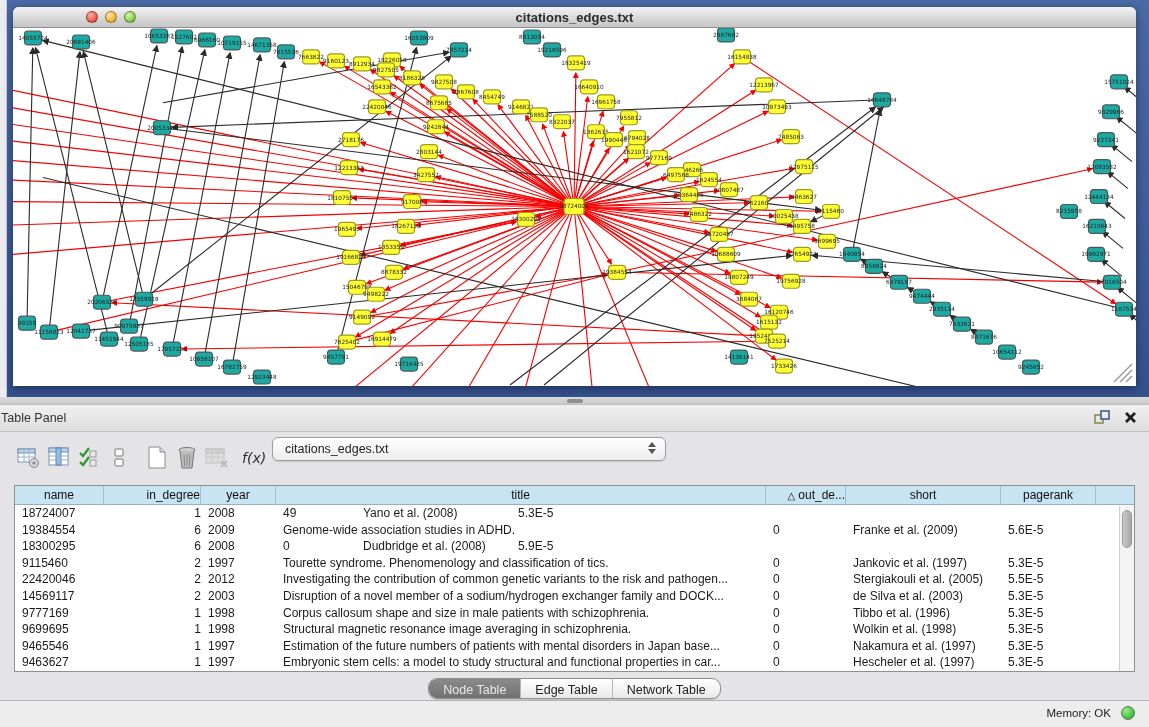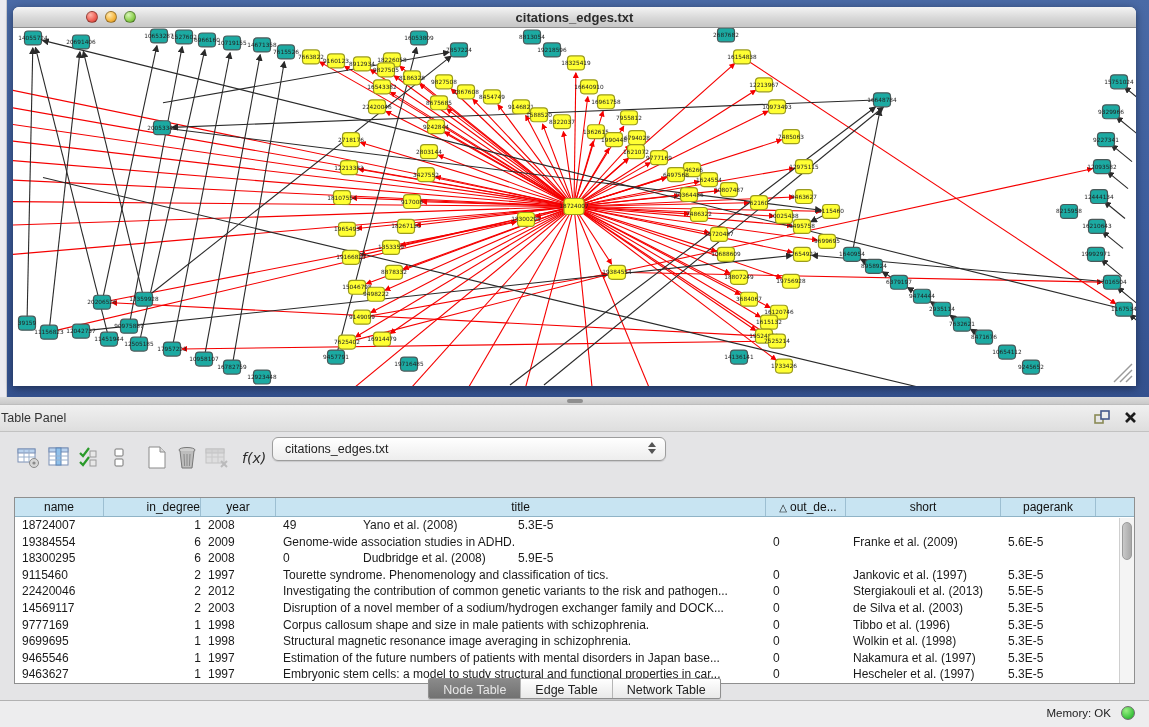--- a/index.html
+++ b/index.html
@@ -43,34 +43,34 @@
   .tbtn.gap { margin-left:8px; }
   .dropdown { position:absolute; left:272px; top:5px; width:394px; height:24px; border:1px solid #9d9d9d; border-radius:6px;
               background:linear-gradient(180deg,#ffffff,#ededed); font-size:12.5px; color:#222; line-height:22px;
               padding-left:12px; box-shadow:0 1px 1px rgba(0,0,0,.12); }
   .dd-arrows { position:absolute; right:9px; top:4px; }
   .dd-arrows i { display:block; width:0; height:0; border-left:4px solid transparent; border-right:4px solid transparent; }
   .dd-arrows .up { border-bottom:5px solid #555; margin-bottom:2px; }
   .dd-arrows .down { border-top:5px solid #555; }
 
   .table-wrap { position:absolute; top:53px; left:14px; width:1121px; height:187px; background:#f97316;
-                border:1px solid #8f8f8f; overflow:hidden;margin-top:12px; }
+                border:1px solid #8f8f8f; overflow:hidden; }
   .thead { display:flex; height:19px; background:#c8e4f2; border-bottom:1px solid #8fb3c6; font-size:12px; color:#111; }
   .th { border-right:1px solid #9dbfd2; line-height:18px; text-align:center; overflow:hidden; white-space:nowrap; }
-  .th.left { text-align:center; padding-left:5px; }
+  .th.left { text-align:right; padding-left:5px; }
   .sortg { font-size:10px; margin-right:3px; }
   .trow { display:flex; height:16.6px; font-size:12px; color:#1a1a1a; background:#fff; }
   .td { line-height:16.5px; padding-left:7px; overflow:hidden; white-space:nowrap; }
   .c0{width:89px;} .c1{width:97px;text-align:right;} .c2{width:75px;} .c3{width:490px;} .c4{width:80px;} .c5{width:155px;} .c6{width:95px;}
   .vscroll { position:absolute; top:20px; right:0; width:15px; bottom:0; background:#f4f4f4; border-left:1px solid #cfcfcf; }
   .vthumb { position:absolute; top:4px; left:2px; width:10px; height:38px; border-radius:6px;
             background:linear-gradient(90deg,#c9c9c9,#a8a8a8); border:1px solid #9a9a9a; }
 
   .tabstrip { position:absolute; top:246px; left:0; width:1149px; height:22px; text-align:center; }
-  .seg { display:inline-flex; border:1px solid #8f8f8f; border-radius:2px; overflow:hidden; height:21px;
+  .seg { display:inline-flex; border:1px solid #8f8f8f; border-radius:9px; overflow:hidden; height:21px;
          background:linear-gradient(180deg,#ffffff,#e9e9e9); box-shadow:0 1px 1px rgba(0,0,0,.15); }
   .seg button { border:none; background:transparent; height:21px; padding:0 14px; font-size:12.5px; color:#222;
                 border-right:1px solid #b5b5b5; font-family:"Liberation Sans",sans-serif; }
   .seg button:last-child { border-right:none; }
   .seg button.active { background:linear-gradient(180deg,#8a8a8a,#6f6f6f); color:#e8e8e8; }
 
   .statusbar { position:absolute; bottom:0; left:0; width:1149px; height:27px; background:#ededee;
                border-top:1px solid #b2b2b2; font-size:11.5px; color:#222; }
   .mem { position:absolute; right:14px; top:5px; display:flex; align-items:center; gap:10px; }
   .memdot { width:14px; height:14px; border-radius:50%; border:1px solid #6e6e6e;
@@ -874,21 +874,21 @@
             <div class="td c4">0</div>
             <div class="td c5">Jankovic et al. (1997)</div>
             <div class="td c6">5.3E-5</div>
           </div>
           <div class="trow">
             <div class="td c0">22420046</div>
             <div class="td c1">2</div>
             <div class="td c2">2012</div>
             <div class="td c3">Investigating the contribution of common genetic variants to the risk and pathogen...</div>
             <div class="td c4">0</div>
-            <div class="td c5">Stergiakouli et al. (2013)</div>
+            <div class="td c5">Stergiakouli et al. (2005)</div>
             <div class="td c6">5.5E-5</div>
           </div>
           <div class="trow">
             <div class="td c0">14569117</div>
             <div class="td c1">2</div>
             <div class="td c2">2003</div>
             <div class="td c3">Disruption of a novel member of a sodium/hydrogen exchanger family and DOCK...</div>
             <div class="td c4">0</div>
             <div class="td c5">de Silva et al. (2003)</div>
             <div class="td c6">5.3E-5</div>

